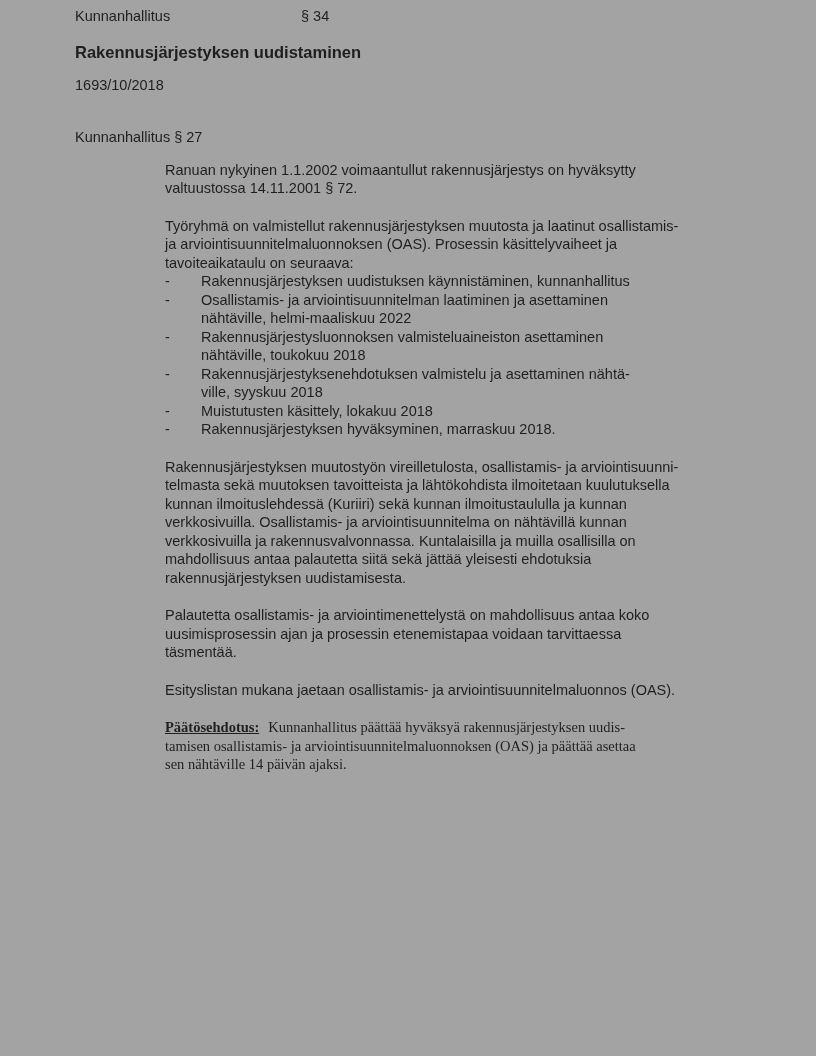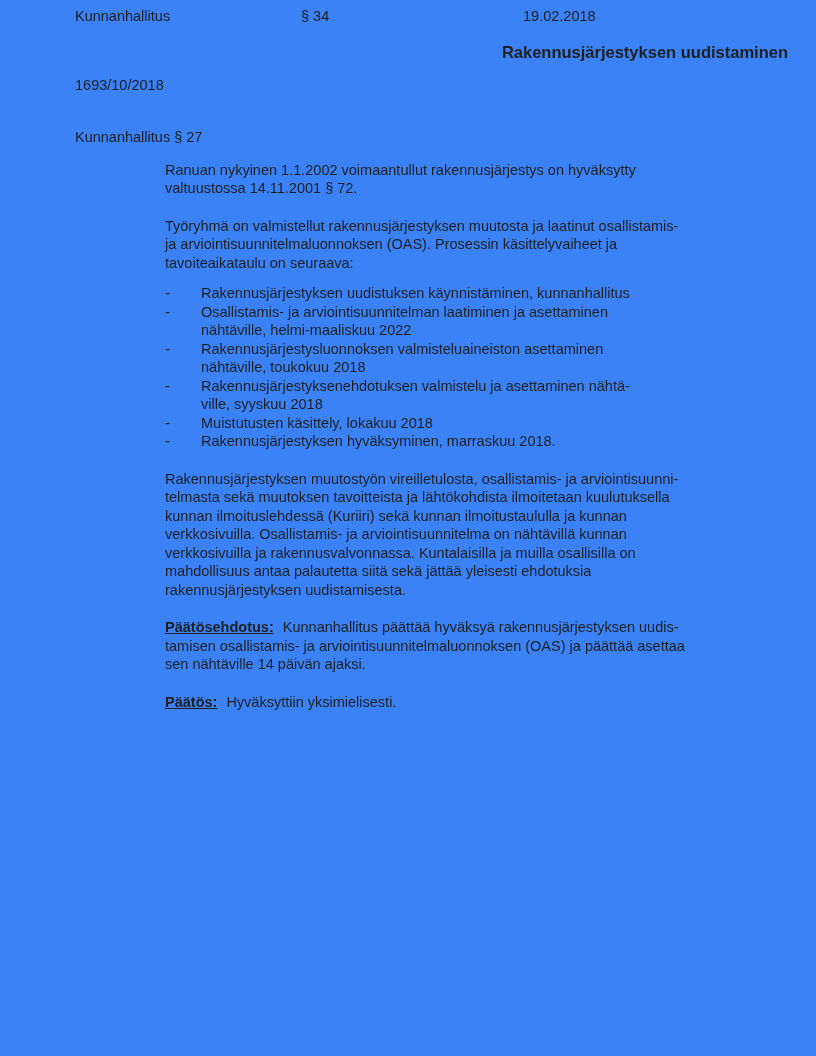--- a/index.html
+++ b/index.html
@@ -5,76 +5,74 @@
   html, body {
     margin: 0;
     padding: 0;
     background: #ffffff;
   }
   .page {
     position: relative;
     width: 816px;
     height: 1056px;
     margin: 0 auto;
-    background: #3b82f6;
+    background: #a3a3a3;
     box-sizing: border-box;
     padding: 7px 28px 0 75px;
     font-family: "Liberation Sans", "DejaVu Sans", sans-serif;
     font-size: 14.5px;
     line-height: 18.5px;
     color: #1f1f1f;
     overflow: hidden;
   }
   .doc-header {
     display: flex;
     align-items: baseline;
   }
   .doc-header .h-committee { width: 226px; }
   .doc-header .h-section   { width: 222px; }
   .doc-header .h-date      { flex: 1; }
   .doc-title {
     margin-top: 16px;
     font-size: 16.5px;
     line-height: 20px;
     font-weight: bold;
-    text-align: right;
   }
   .case-number   { margin-top: 14px; }
   .section-ref   { margin-top: 34px; }
   .doc-body {
     margin-top: 14px;
     margin-left: 90px;  
     max-width: 625px;
   }
   .para {
     margin: 0 0 19px 0;
     white-space: pre-line;
   }
-  .para.no-gap { margin-bottom: 12px; }
+  .para.no-gap { margin-bottom: 0; }
   .dash-list { margin: 0 0 19px 0; }
   .dash-item { display: flex; }
   .dash-item .marker { width: 36px; flex: 0 0 36px; }
   .dash-item .item-text { flex: 1; white-space: pre-line; }
-  .decision-para { margin: 0 0 19px 0; }
+  .decision-para { margin: 0 0 19px 0; font-family: Liberation Serif, serif; }
   .decision-label {
     font-weight: bold;
     text-decoration: underline;
     margin-right: 9px;
   }
   .decision-text { white-space: pre-line; }
 </style>
 </head>
 <body>
 
 <div class="page">
 
   <div class="doc-header">
     <span class="h-committee">Kunnanhallitus</span>
     <span class="h-section">§ 34</span>
-    <span class="h-date">19.02.2018</span>
   </div>
 
   <div class="doc-title">Rakennusjärjestyksen uudistaminen</div>
 
   <div class="case-number">1693/10/2018</div>
 
   <div class="section-ref">Kunnanhallitus § 27</div>
 
   <div class="doc-body">
 
@@ -114,21 +112,24 @@
       </div>
     </div>
 
     <p class="para">Rakennusjärjestyksen muutostyön vireilletulosta, osallistamis- ja arviointisuunni-
 telmasta sekä muutoksen tavoitteista ja lähtökohdista ilmoitetaan kuulutuksella
 kunnan ilmoituslehdessä (Kuriiri) sekä kunnan ilmoitustaululla ja kunnan
 verkkosivuilla. Osallistamis- ja arviointisuunnitelma on nähtävillä kunnan
 verkkosivuilla ja rakennusvalvonnassa. Kuntalaisilla ja muilla osallisilla on
 mahdollisuus antaa palautetta siitä sekä jättää yleisesti ehdotuksia
 rakennusjärjestyksen uudistamisesta.</p>
+    <p class="para">Palautetta osallistamis- ja arviointimenettelystä on mahdollisuus antaa koko
+uusimisprosessin ajan ja prosessin etenemistapaa voidaan tarvittaessa
+täsmentää.</p>
+    <p class="para">Esityslistan mukana jaetaan osallistamis- ja arviointisuunnitelmaluonnos (OAS).</p>
 
     <p class="decision-para"><span class="decision-label">Päätösehdotus:</span><span class="decision-text">Kunnanhallitus päättää hyväksyä rakennusjärjestyksen uudis-
 tamisen osallistamis- ja arviointisuunnitelmaluonnoksen (OAS) ja päättää asettaa
 sen nähtäville 14 päivän ajaksi.</span></p>
 
-    <p class="decision-para"><span class="decision-label">Päätös:</span><span class="decision-text">Hyväksyttiin yksimielisesti.</span></p>
 
   </div>
 </div>
 
 </body></html>

